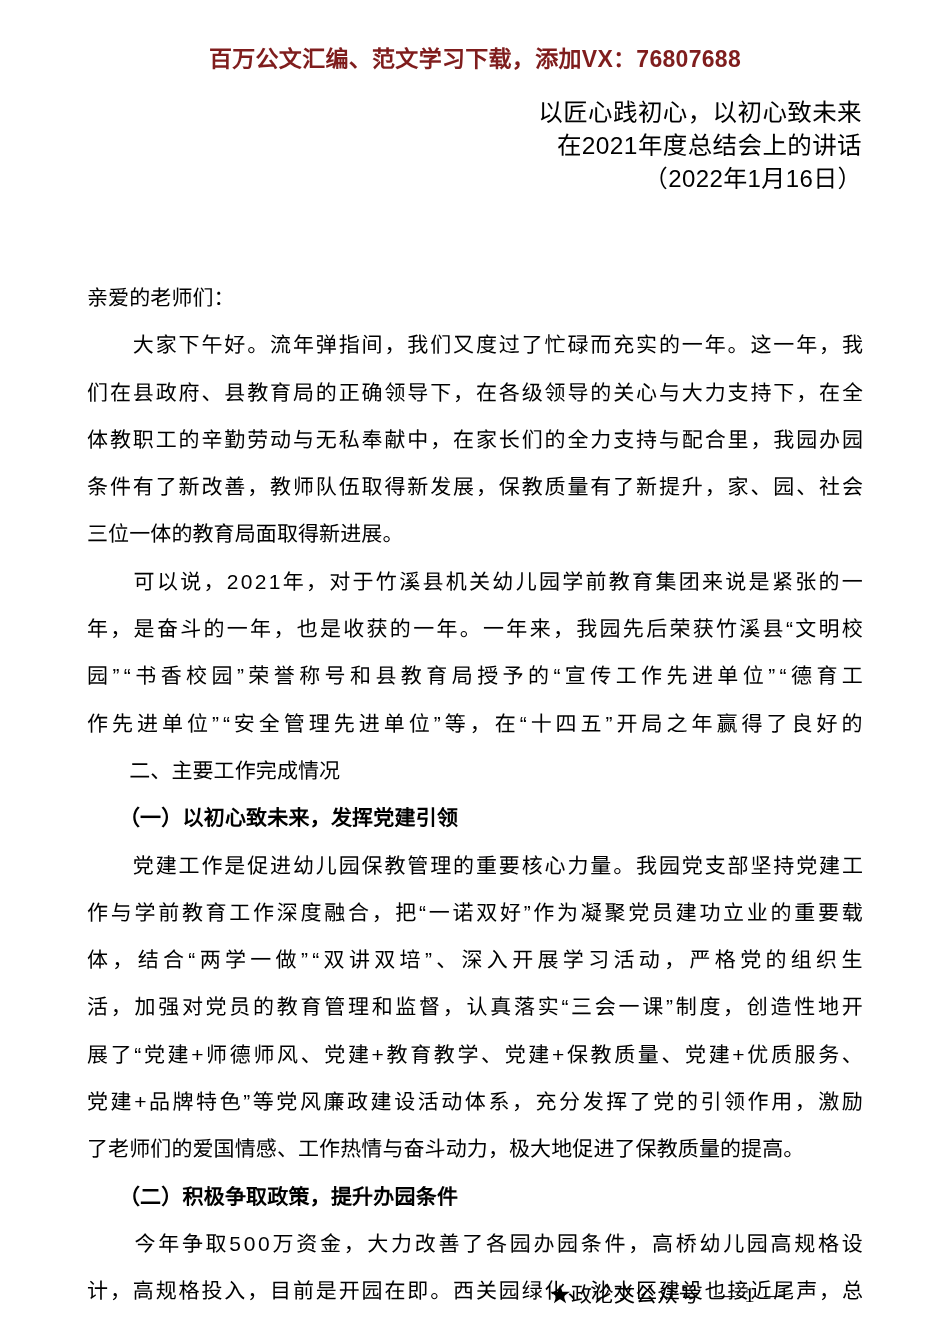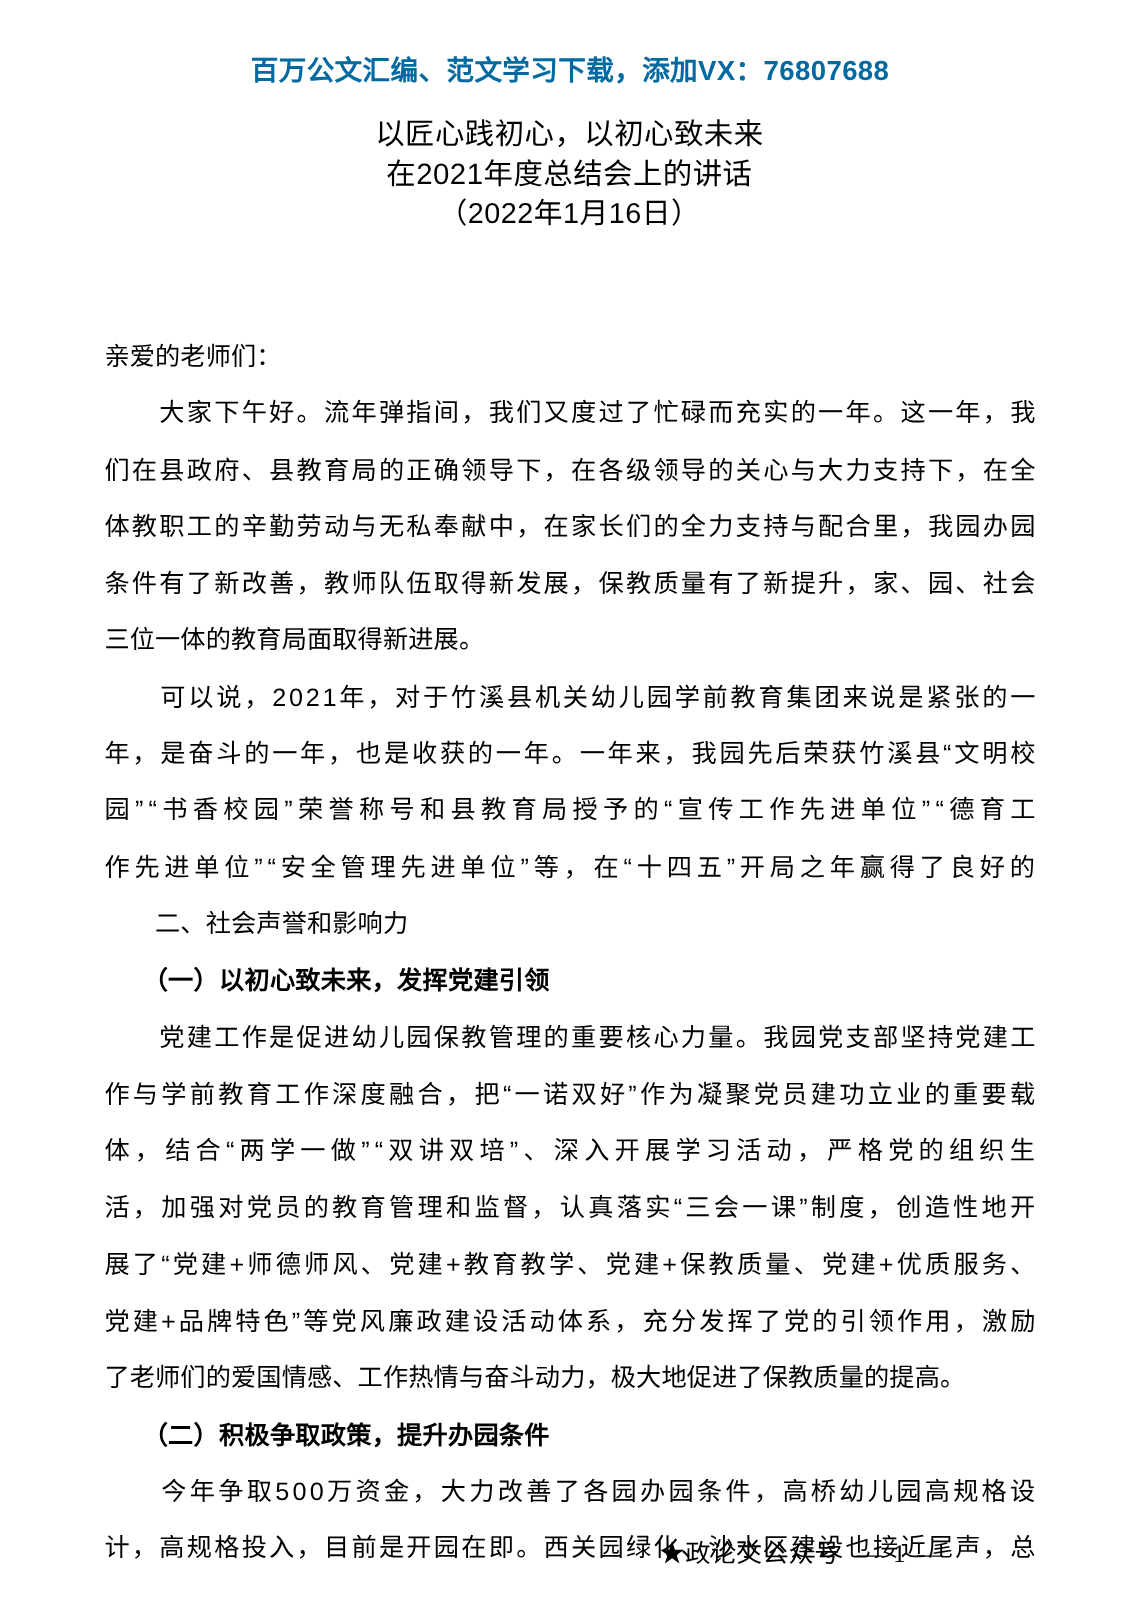--- a/index.html
+++ b/index.html
@@ -24,31 +24,31 @@
   
   .banner {
     position: absolute;
     top: 40px;
     left: 0;
     width: 950px;
     text-align: center;
     font-size: 23px;
     font-weight: 700;
     letter-spacing: 0.3px;
-    color: #0369a1;
+    color: #7f1d1d;
     white-space: nowrap;
   }
 
   
   .title-block {
     position: absolute;
     top: 96px;
     left: 87px;
     width: 775px;
-    text-align: center;
+    text-align: right;
   }
   .title-line {
     font-size: 24.5px;
     line-height: 33px;
     letter-spacing: 0.4px;
     white-space: nowrap;
   }
   .title-line.bold {
     font-weight: 700;
   }
@@ -124,21 +124,21 @@
     <div id="paragraph-container">
         <div class="ln just"><span>　</span><span>　</span><span>大</span><span>家</span><span>下</span><span>午</span><span>好</span><span>。</span><span>流</span><span>年</span><span>弹</span><span>指</span><span>间</span><span>，</span><span>我</span><span>们</span><span>又</span><span>度</span><span>过</span><span>了</span><span>忙</span><span>碌</span><span>而</span><span>充</span><span>实</span><span>的</span><span>一</span><span>年</span><span>。</span><span>这</span><span>一</span><span>年</span><span>，</span><span>我</span></div>
         <div class="ln just"><span>们</span><span>在</span><span>县</span><span>政</span><span>府</span><span>、</span><span>县</span><span>教</span><span>育</span><span>局</span><span>的</span><span>正</span><span>确</span><span>领</span><span>导</span><span>下</span><span>，</span><span>在</span><span>各</span><span>级</span><span>领</span><span>导</span><span>的</span><span>关</span><span>心</span><span>与</span><span>大</span><span>力</span><span>支</span><span>持</span><span>下</span><span>，</span><span>在</span><span>全</span></div>
         <div class="ln just"><span>体</span><span>教</span><span>职</span><span>工</span><span>的</span><span>辛</span><span>勤</span><span>劳</span><span>动</span><span>与</span><span>无</span><span>私</span><span>奉</span><span>献</span><span>中</span><span>，</span><span>在</span><span>家</span><span>长</span><span>们</span><span>的</span><span>全</span><span>力</span><span>支</span><span>持</span><span>与</span><span>配</span><span>合</span><span>里</span><span>，</span><span>我</span><span>园</span><span>办</span><span>园</span></div>
         <div class="ln just"><span>条</span><span>件</span><span>有</span><span>了</span><span>新</span><span>改</span><span>善</span><span>，</span><span>教</span><span>师</span><span>队</span><span>伍</span><span>取</span><span>得</span><span>新</span><span>发</span><span>展</span><span>，</span><span>保</span><span>教</span><span>质</span><span>量</span><span>有</span><span>了</span><span>新</span><span>提</span><span>升</span><span>，</span><span>家</span><span>、</span><span>园</span><span>、</span><span>社</span><span>会</span></div>
         <div class="ln">三位一体的教育局面取得新进展。</div>
         <div class="ln just"><span>　</span><span>　</span><span>可</span><span>以</span><span>说</span><span>，</span><span>2</span><span>0</span><span>2</span><span>1</span><span>年</span><span>，</span><span>对</span><span>于</span><span>竹</span><span>溪</span><span>县</span><span>机</span><span>关</span><span>幼</span><span>儿</span><span>园</span><span>学</span><span>前</span><span>教</span><span>育</span><span>集</span><span>团</span><span>来</span><span>说</span><span>是</span><span>紧</span><span>张</span><span>的</span><span>一</span></div>
         <div class="ln just"><span>年</span><span>，</span><span>是</span><span>奋</span><span>斗</span><span>的</span><span>一</span><span>年</span><span>，</span><span>也</span><span>是</span><span>收</span><span>获</span><span>的</span><span>一</span><span>年</span><span>。</span><span>一</span><span>年</span><span>来</span><span>，</span><span>我</span><span>园</span><span>先</span><span>后</span><span>荣</span><span>获</span><span>竹</span><span>溪</span><span>县</span><span>“</span><span>文</span><span>明</span><span>校</span></div>
         <div class="ln just"><span>园</span><span>”</span><span>“</span><span>书</span><span>香</span><span>校</span><span>园</span><span>”</span><span>荣</span><span>誉</span><span>称</span><span>号</span><span>和</span><span>县</span><span>教</span><span>育</span><span>局</span><span>授</span><span>予</span><span>的</span><span>“</span><span>宣</span><span>传</span><span>工</span><span>作</span><span>先</span><span>进</span><span>单</span><span>位</span><span>”</span><span>“</span><span>德</span><span>育</span><span>工</span></div>
         <div class="ln just"><span>作</span><span>先</span><span>进</span><span>单</span><span>位</span><span>”</span><span>“</span><span>安</span><span>全</span><span>管</span><span>理</span><span>先</span><span>进</span><span>单</span><span>位</span><span>”</span><span>等</span><span>，</span><span>在</span><span>“</span><span>十</span><span>四</span><span>五</span><span>”</span><span>开</span><span>局</span><span>之</span><span>年</span><span>赢</span><span>得</span><span>了</span><span>良</span><span>好</span><span>的</span></div>
-        <div class="ln">　　二、社会声誉和影响力</div>
+        <div class="ln">　　二、主要工作完成情况</div>
         <div class="ln bold">　　（一）以初心致未来，发挥党建引领</div>
         <div class="ln just"><span>　</span><span>　</span><span>党</span><span>建</span><span>工</span><span>作</span><span>是</span><span>促</span><span>进</span><span>幼</span><span>儿</span><span>园</span><span>保</span><span>教</span><span>管</span><span>理</span><span>的</span><span>重</span><span>要</span><span>核</span><span>心</span><span>力</span><span>量</span><span>。</span><span>我</span><span>园</span><span>党</span><span>支</span><span>部</span><span>坚</span><span>持</span><span>党</span><span>建</span><span>工</span></div>
         <div class="ln just"><span>作</span><span>与</span><span>学</span><span>前</span><span>教</span><span>育</span><span>工</span><span>作</span><span>深</span><span>度</span><span>融</span><span>合</span><span>，</span><span>把</span><span>“</span><span>一</span><span>诺</span><span>双</span><span>好</span><span>”</span><span>作</span><span>为</span><span>凝</span><span>聚</span><span>党</span><span>员</span><span>建</span><span>功</span><span>立</span><span>业</span><span>的</span><span>重</span><span>要</span><span>载</span></div>
         <div class="ln just"><span>体</span><span>，</span><span>结</span><span>合</span><span>“</span><span>两</span><span>学</span><span>一</span><span>做</span><span>”</span><span>“</span><span>双</span><span>讲</span><span>双</span><span>培</span><span>”</span><span>、</span><span>深</span><span>入</span><span>开</span><span>展</span><span>学</span><span>习</span><span>活</span><span>动</span><span>，</span><span>严</span><span>格</span><span>党</span><span>的</span><span>组</span><span>织</span><span>生</span></div>
         <div class="ln just"><span>活</span><span>，</span><span>加</span><span>强</span><span>对</span><span>党</span><span>员</span><span>的</span><span>教</span><span>育</span><span>管</span><span>理</span><span>和</span><span>监</span><span>督</span><span>，</span><span>认</span><span>真</span><span>落</span><span>实</span><span>“</span><span>三</span><span>会</span><span>一</span><span>课</span><span>”</span><span>制</span><span>度</span><span>，</span><span>创</span><span>造</span><span>性</span><span>地</span><span>开</span></div>
         <div class="ln just"><span>展</span><span>了</span><span>“</span><span>党</span><span>建</span><span>+</span><span>师</span><span>德</span><span>师</span><span>风</span><span>、</span><span>党</span><span>建</span><span>+</span><span>教</span><span>育</span><span>教</span><span>学</span><span>、</span><span>党</span><span>建</span><span>+</span><span>保</span><span>教</span><span>质</span><span>量</span><span>、</span><span>党</span><span>建</span><span>+</span><span>优</span><span>质</span><span>服</span><span>务</span><span>、</span></div>
         <div class="ln just"><span>党</span><span>建</span><span>+</span><span>品</span><span>牌</span><span>特</span><span>色</span><span>”</span><span>等</span><span>党</span><span>风</span><span>廉</span><span>政</span><span>建</span><span>设</span><span>活</span><span>动</span><span>体</span><span>系</span><span>，</span><span>充</span><span>分</span><span>发</span><span>挥</span><span>了</span><span>党</span><span>的</span><span>引</span><span>领</span><span>作</span><span>用</span><span>，</span><span>激</span><span>励</span></div>
         <div class="ln">了老师们的爱国情感、工作热情与奋斗动力，极大地促进了保教质量的提高。</div>
         <div class="ln bold">　　（二）积极争取政策，提升办园条件</div>
         <div class="ln just"><span>　</span><span>　</span><span>今</span><span>年</span><span>争</span><span>取</span><span>5</span><span>0</span><span>0</span><span>万</span><span>资</span><span>金</span><span>，</span><span>大</span><span>力</span><span>改</span><span>善</span><span>了</span><span>各</span><span>园</span><span>办</span><span>园</span><span>条</span><span>件</span><span>，</span><span>高</span><span>桥</span><span>幼</span><span>儿</span><span>园</span><span>高</span><span>规</span><span>格</span><span>设</span></div>

